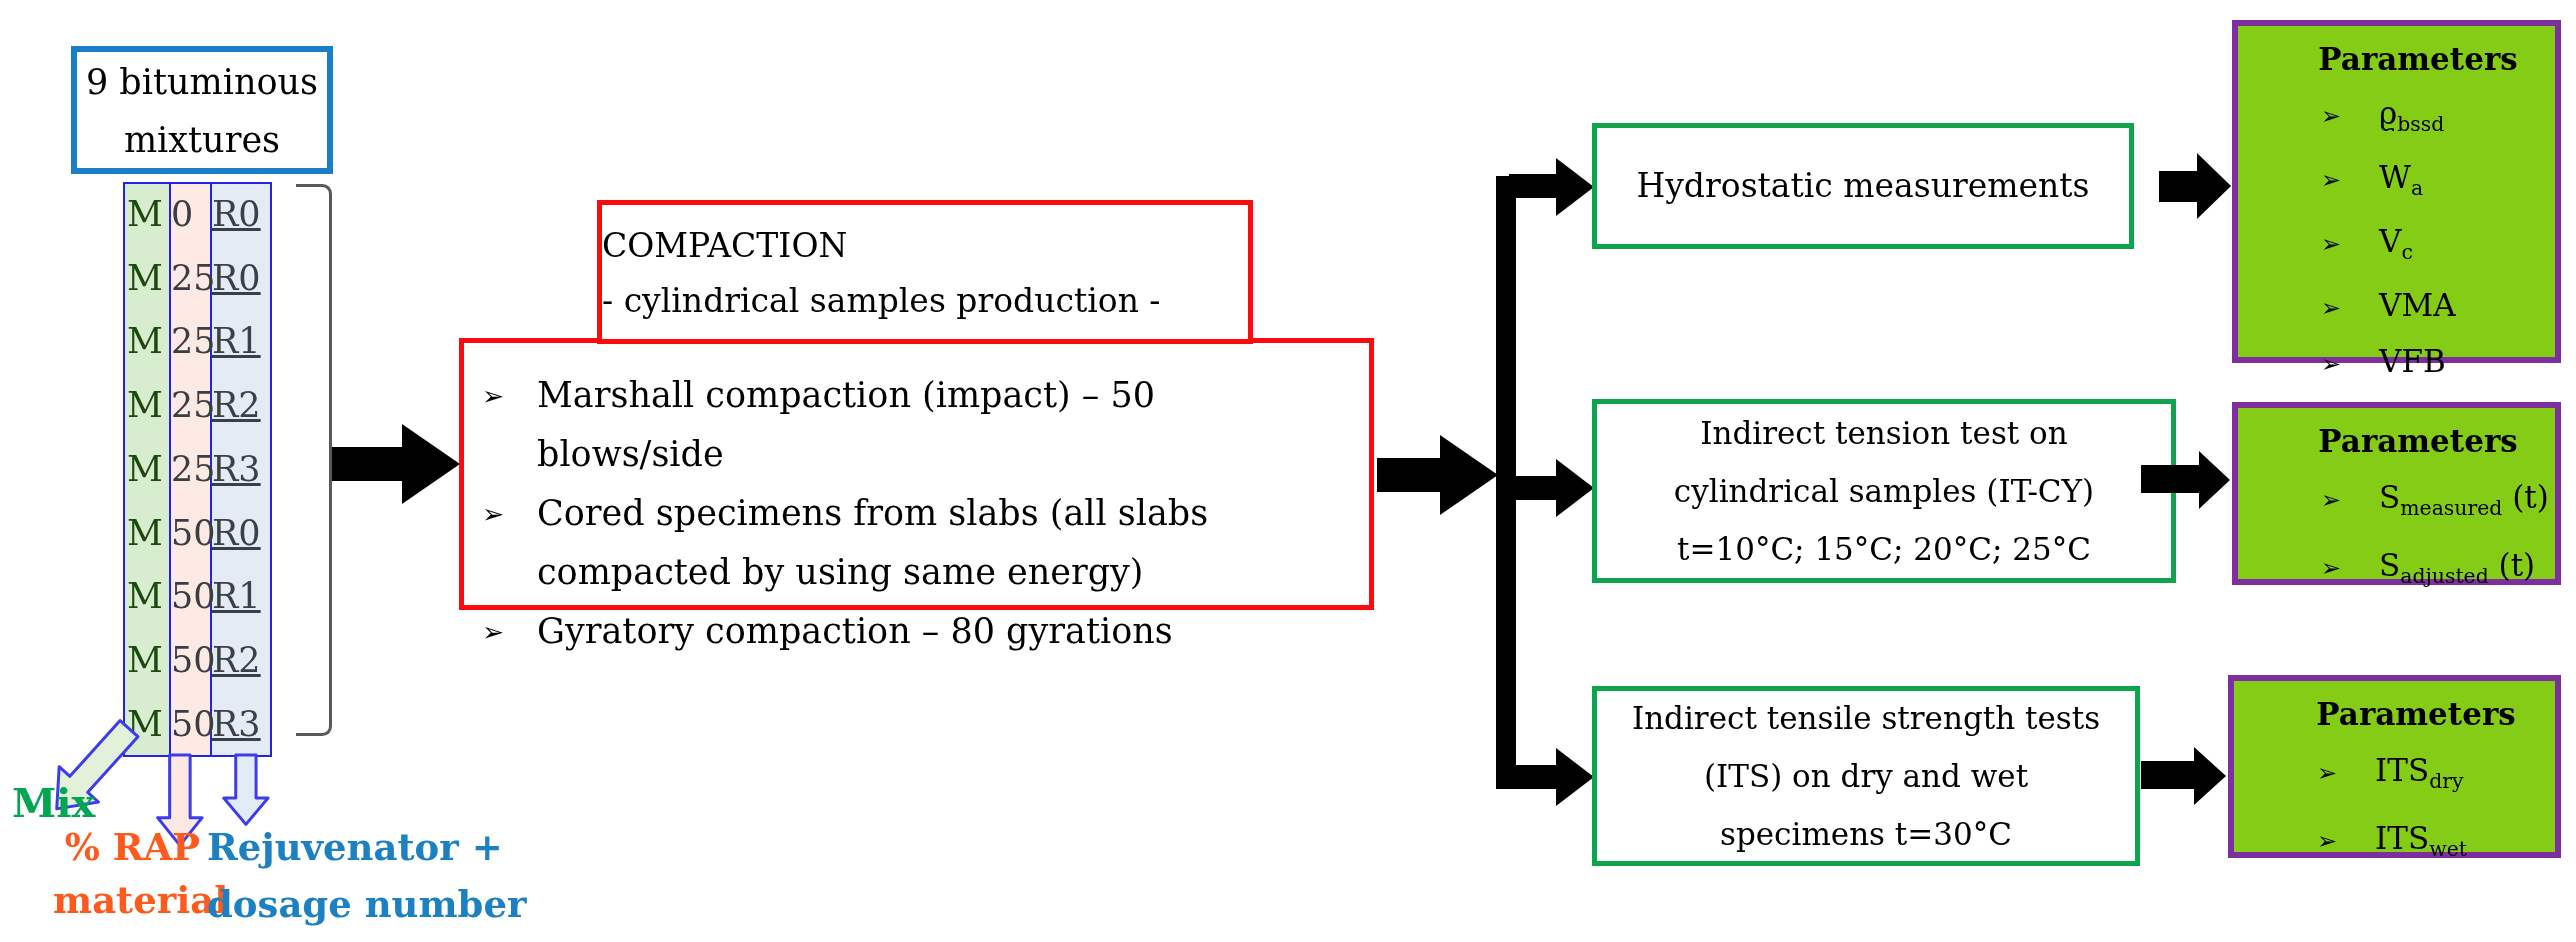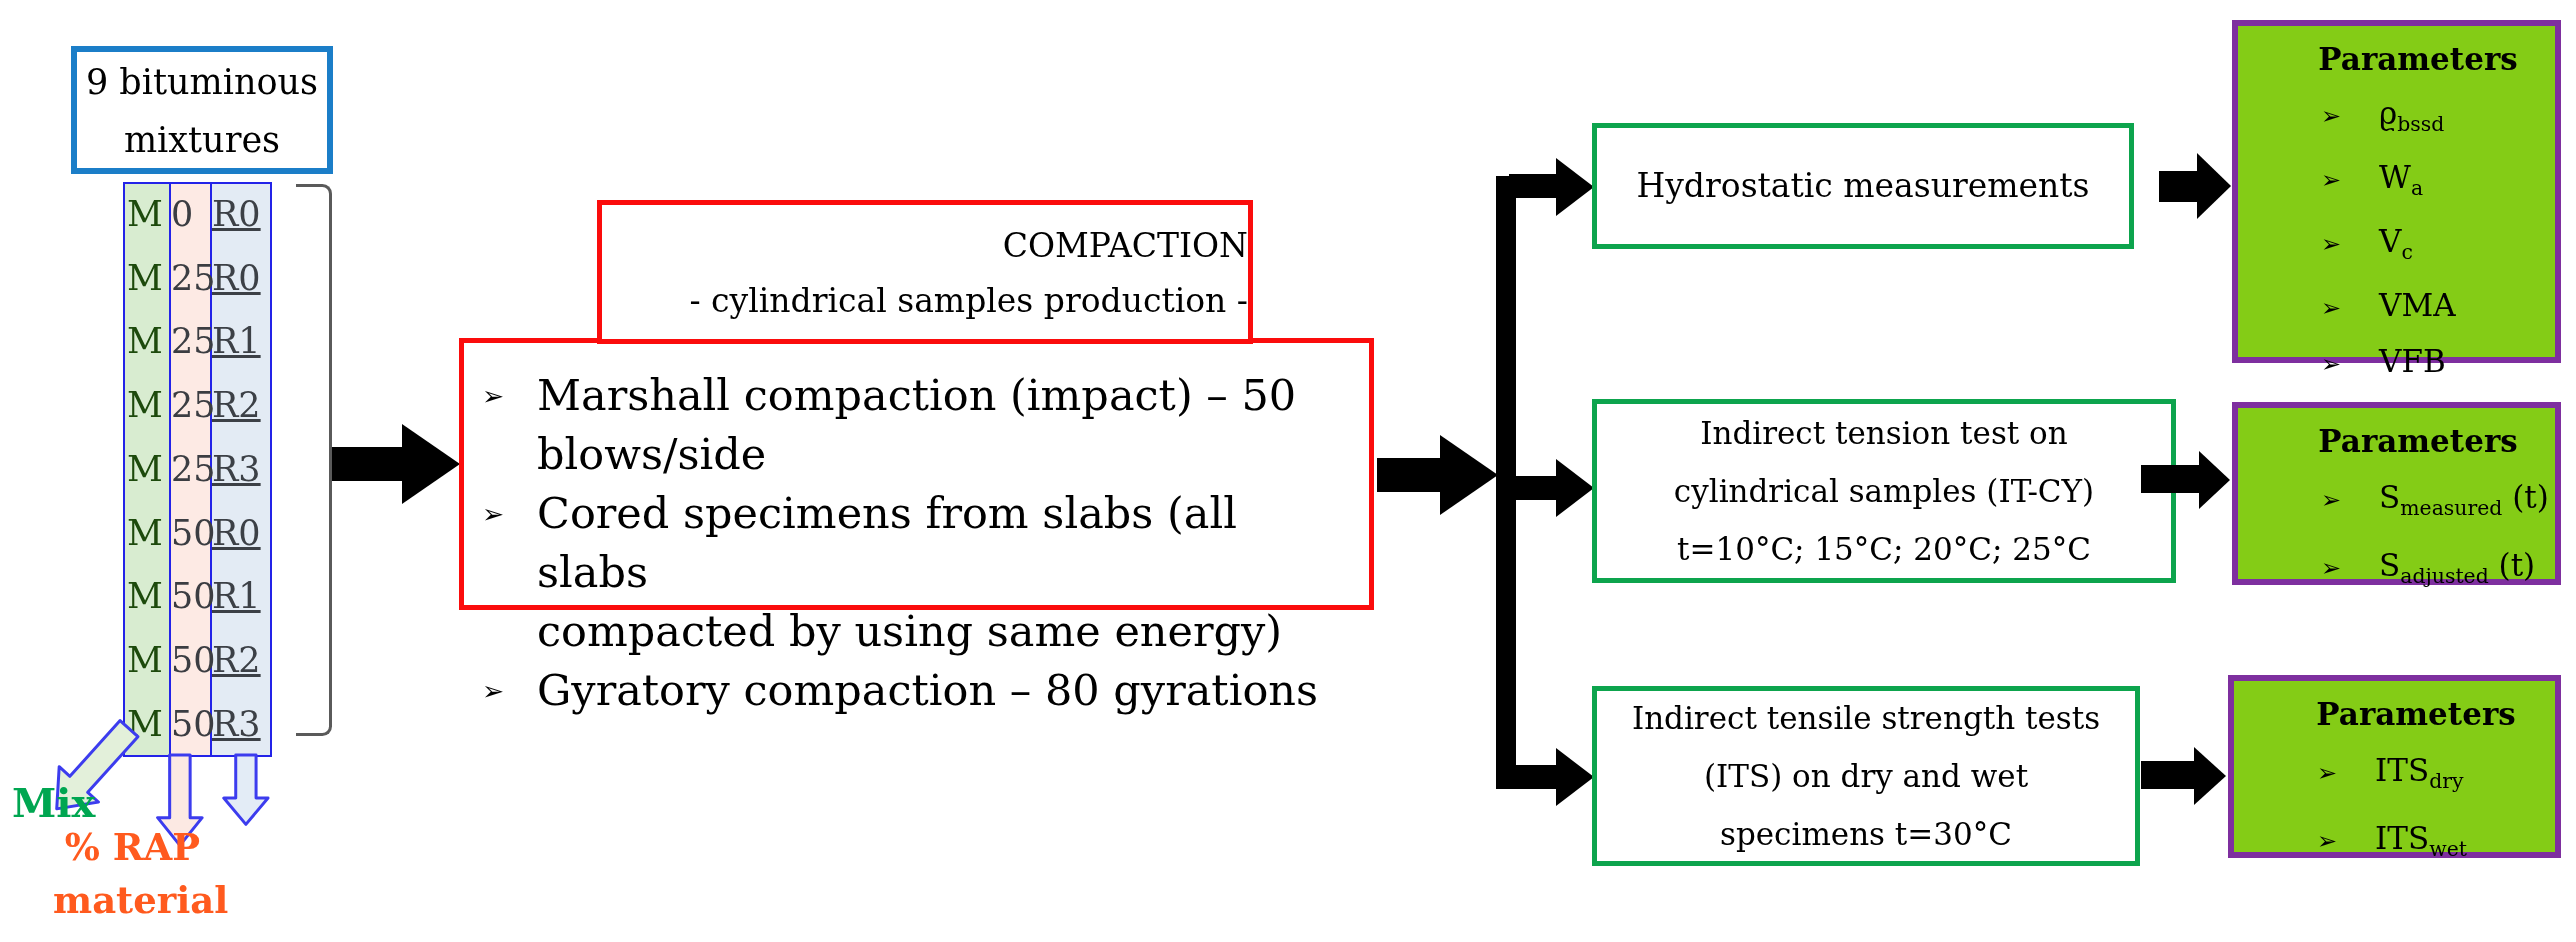--- a/index.html
+++ b/index.html
@@ -30,33 +30,33 @@
     border-right:3.6px solid var(--bracket);border-top:3.6px solid var(--bracket);
     border-bottom:3.6px solid var(--bracket);border-radius:0 9.6px 9.6px 0;
   }
   
   .shaft{background:var(--black);}
   .head{width:0;height:0;}
   
   .comp-title-box{
     left:597px;top:200px;width:656px;height:144px;box-sizing:border-box;
     border:5.4px solid var(--red);background:#fff;z-index:3;
-    text-align:right;font-size:33px;line-height:55px;padding-top:13.2px;padding-left:48px;
+    text-align:left;font-size:33px;line-height:55px;padding-top:13.2px;
   }
   .comp-detail-box{
     left:459px;top:338px;width:915px;height:272px;box-sizing:border-box;
     border:5.4px solid var(--red);background:#fff;z-index:2;
   }
   .comp-items{position:absolute;left:18px;top:23px;width:866px;}
   .ritem{display:flex;align-items:flex-start;}
   .bullet{
     flex:0 0 55px;font-family:"DejaVu Sans","Liberation Sans",sans-serif;
     font-size:26.5px;line-height:59px;
   }
-  .rtext{font-size:43px;line-height:59px;}
+  .rtext{font-size:35px;line-height:59px;}
   .line{display:block;}
   .line:empty{display:none;}
   
   .test-box{
     box-sizing:border-box;border:5.4px solid var(--green);background:#fff;
     text-align:center;display:flex;flex-direction:column;justify-content:center;
   }
   .t1{left:1592px;top:123px;width:542px;height:126px;font-size:33px;line-height:58px;}
   .t2{left:1592px;top:399px;width:584px;height:184px;font-size:31px;line-height:58px;}
   .t3{left:1592px;top:686px;width:548px;height:180px;font-size:31px;line-height:58px;}
@@ -245,15 +245,19 @@
   </svg>
   <svg style="left:220px;top:755px;" width="53" height="73" viewBox="0 0 88 122">
     <polygon points="26,0 60,0 60,72 80,72 43,116 6,72 26,72" style="fill:var(--arrow-fill-blue);stroke:var(--arrow-stroke);stroke-width:5;stroke-linejoin:round;"></polygon>
   </svg>
 
   <div class="abs legend-label mix-label">Mix</div>
   <div class="abs legend-label rap-label">
     <span class="line">% RAP</span>
     <span class="line">material</span>
   </div>
+  <div class="abs legend-label rej-label">
+    <span class="line">Rejuvenator +</span>
+    <span class="line">dosage number</span>
+  </div>
 
 </div>
 
 
 </body></html>

